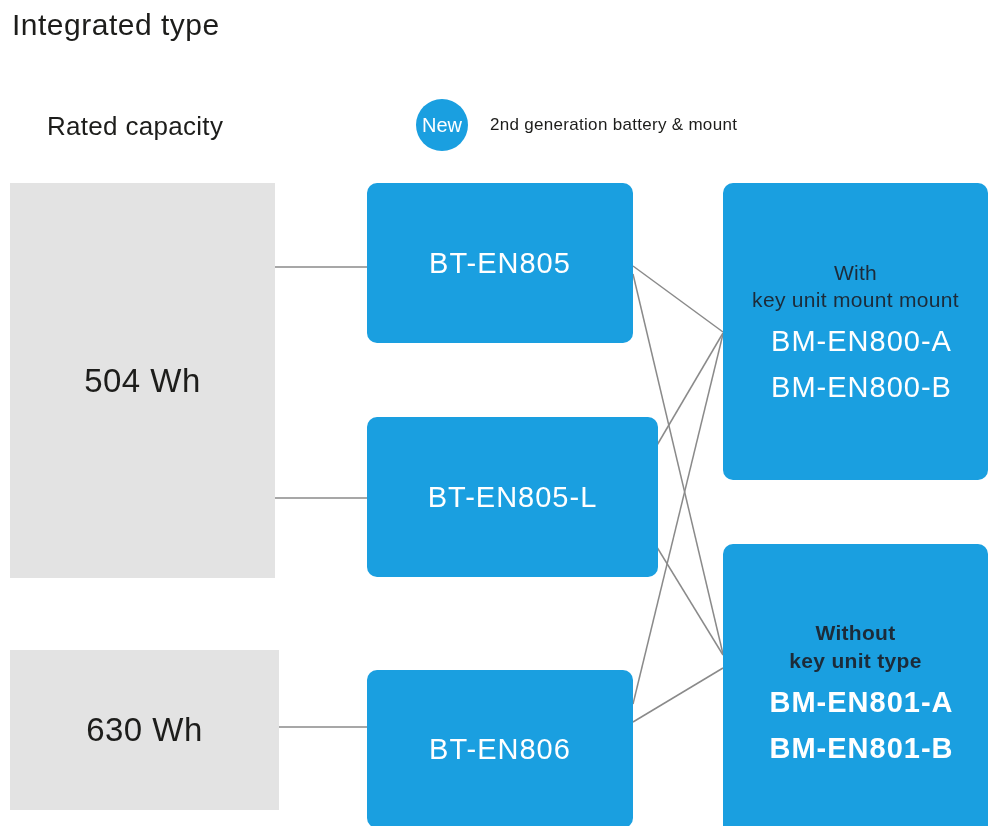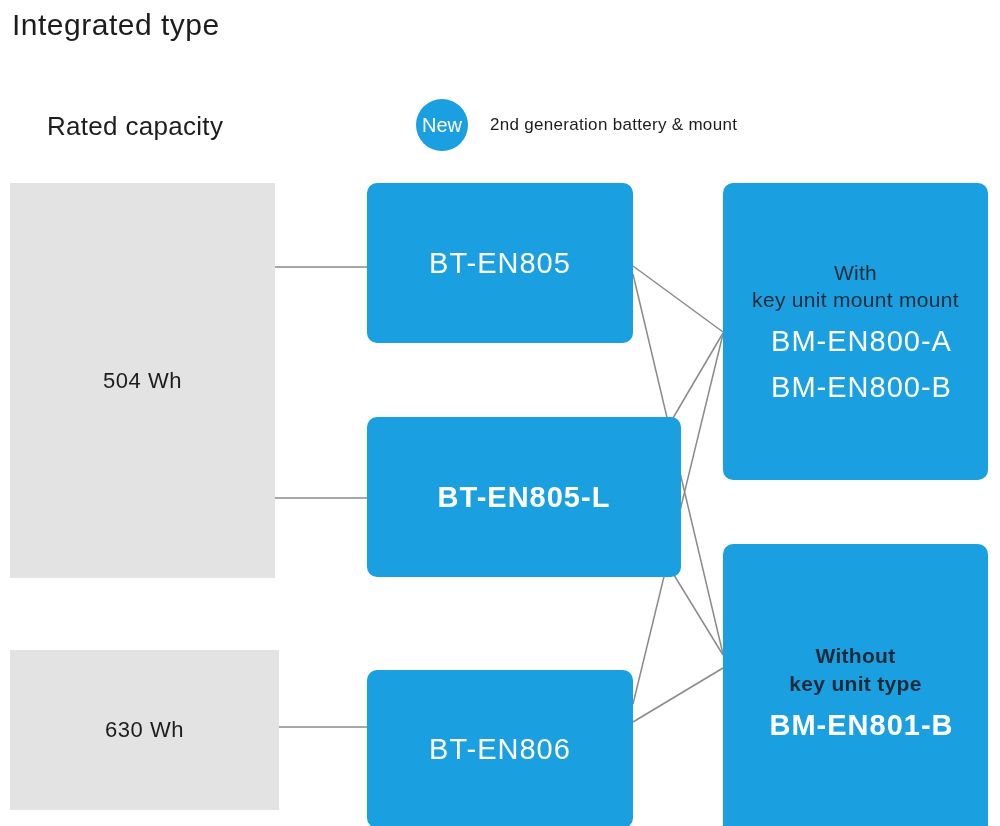--- a/index.html
+++ b/index.html
@@ -76,33 +76,33 @@
   .box {
     position: absolute;
     display: flex;
     align-items: center;
     justify-content: center;
     text-align: center;
   }
   .box.gray { background: var(--gray); }
   .box.blue { background: var(--blue); border-radius: 10px; }
   .capacity-label {
-    font-size: 22px;
+    font-size: 33px;
     letter-spacing: 0.5px;
     color: var(--dark_text);
   }
   .battery-label {
     font-size: 29px;
     letter-spacing: 1px;
     color: var(--white_text);
   }
   .gray-1 { left: 10px;  top: 183px; width: 265px; height: 395px; }
   .gray-2 { left: 10px;  top: 650px; width: 269px; height: 160px; }
   .blue-1 { left: 367px; top: 183px; width: 266px; height: 160px; }
-  .blue-2 { left: 367px; top: 417px; width: 314px; height: 160px; font-weight: bold; }
+  .blue-2 { left: 367px; top: 417px; width: 291px; height: 160px; }
   .blue-3 { left: 367px; top: 650px; width: 266px; height: 158px; margin-top: 20px; }
   .mount-1 { left: 723px; top: 183px; width: 265px; height: 297px; }
   .mount-2 { left: 723px; top: 544px; width: 265px; height: 296px; font-weight: bold; }
   .mount-box {
     flex-direction: column;
   }
   .mount-caption {
     font-size: 21px;
     line-height: 1.3;
     color: var(--navy_text);
@@ -178,17 +178,18 @@
       <div class="mount-model">BM-EN800-B</div>
     </div>
   </div>
 
   <div class="box blue mount-box mount-2">
     <div class="mount-caption">
       <div>Without</div>
       <div>key unit type</div>
     </div>
     <div class="mount-models">
+      <div class="mount-model">BM-EN801-A</div>
       <div class="mount-model">BM-EN801-B</div>
     </div>
   </div>
 
 </div>
 
 </body></html>

